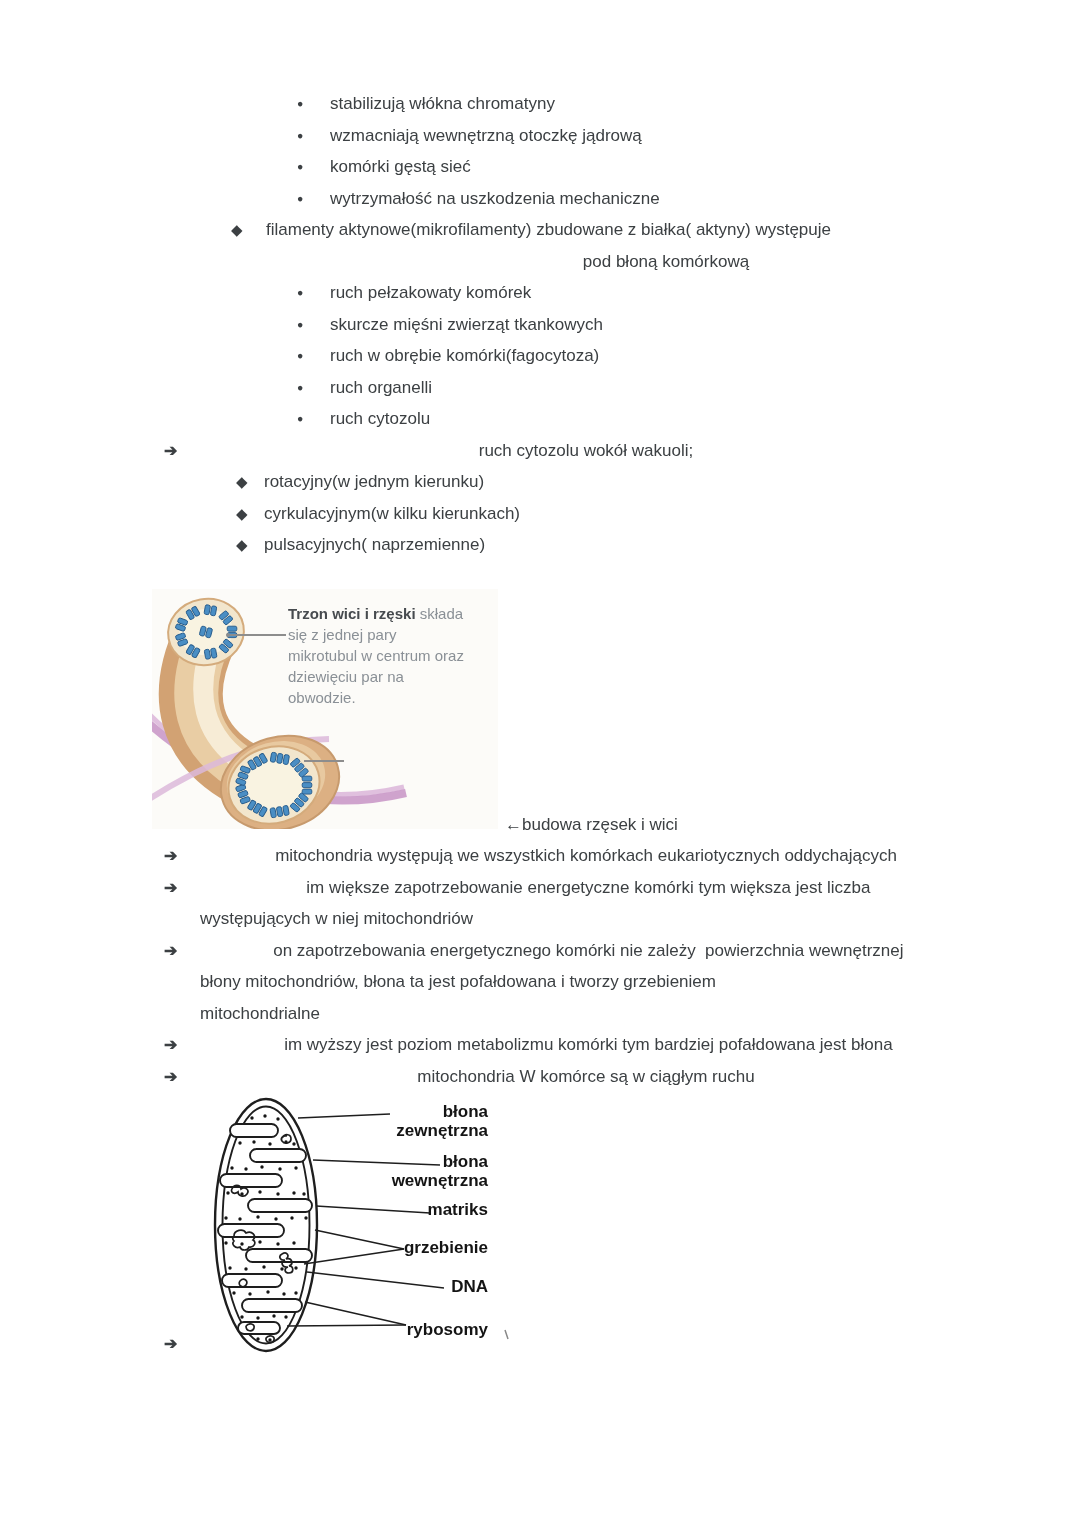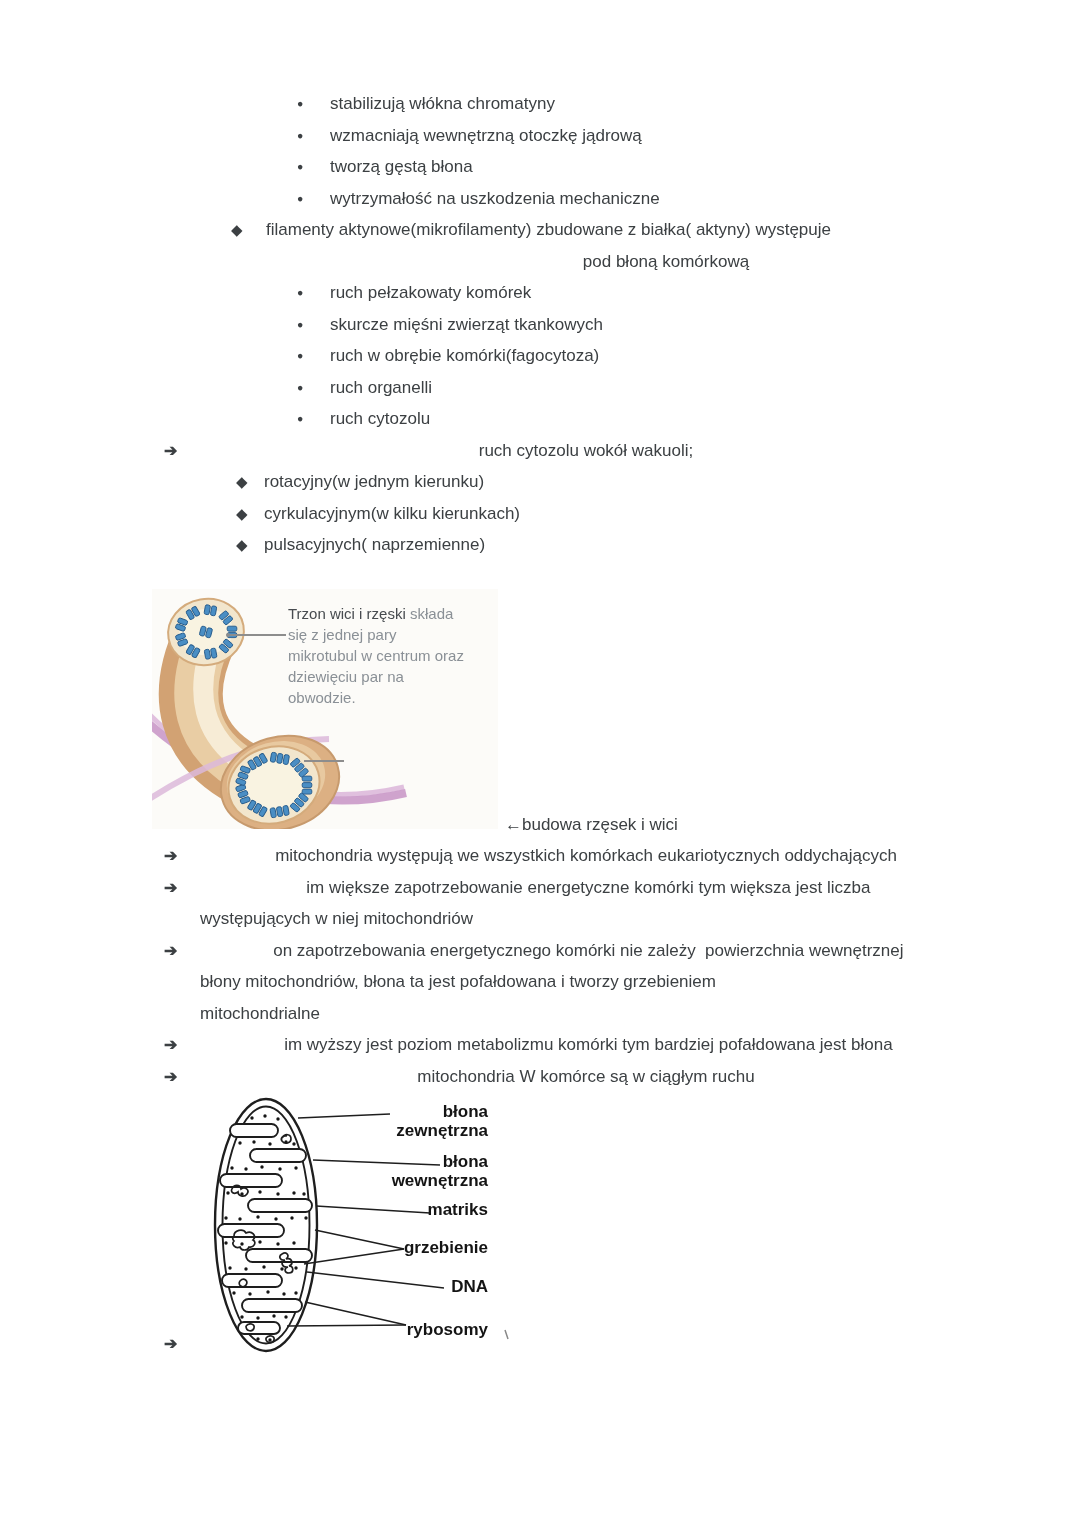--- a/index.html
+++ b/index.html
@@ -23,21 +23,21 @@
   .l-a  .tx{margin-left:92px;text-align:center;}
   .l-ac .tx{margin-left:200px;}
   .cap{margin-top:-20px;}
   .cap .tx{margin-left:505px;}
 
   .fig-flag{
     position:relative;margin:28px 0 0 152px;width:346px;height:240px;
     background:#fcfbf8;line-height:21px;
   }
   .flg-label{position:absolute;font-size:15px;color:#8a9096;}
-  .flg-label b{color:#474b4f;font-weight:400;margin-top:11px;}
+  .flg-label b{color:#474b4f;font-weight:700;margin-top:11px;}
   .flg-label .blk{display:block;}
   .flg-1{left:136px;top:14px;width:180px;}
   .flg-2{left:196px;top:136px;width:160px;}
 
   .fig-mito{position:relative;height:272px;margin-top:2px;line-height:normal;}
   .mito-svg{position:absolute;left:190px;top:0;}
   .mito-label{font-family:"Liberation Sans",sans-serif;font-size:17px;font-weight:700;fill:#141414;}
   .final-arrow{position:absolute;left:164px;top:240px;font-size:16px;font-weight:700;color:#3c4043;}
 </style>
 </head>
@@ -48,21 +48,21 @@
   <div class="line l-c">
       <span class="mk">●</span>
       <span class="tx">stabilizują włókna chromatyny</span>
     </div>
   <div class="line l-c">
       <span class="mk">●</span>
       <span class="tx">wzmacniają wewnętrzną otoczkę jądrową</span>
     </div>
   <div class="line l-c">
       <span class="mk">●</span>
-      <span class="tx">tworzą gęstą błona</span>
+      <span class="tx">komórki gęstą sieć</span>
     </div>
   <div class="line l-c">
       <span class="mk">●</span>
       <span class="tx">wytrzymałość na uszkodzenia mechaniczne</span>
     </div>
   <div class="line l-b">
       <span class="mk">◆</span>
       <span class="tx">filamenty aktynowe(mikrofilamenty) zbudowane z białka( aktyny) występuje</span>
     </div>
   <div class="line l-bc">

